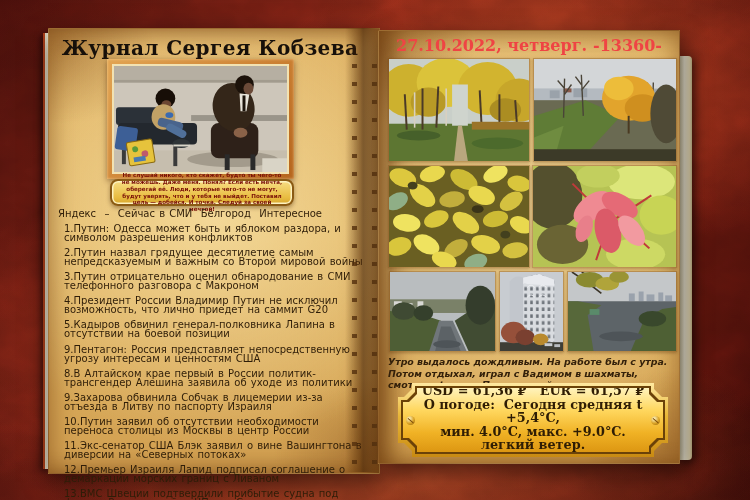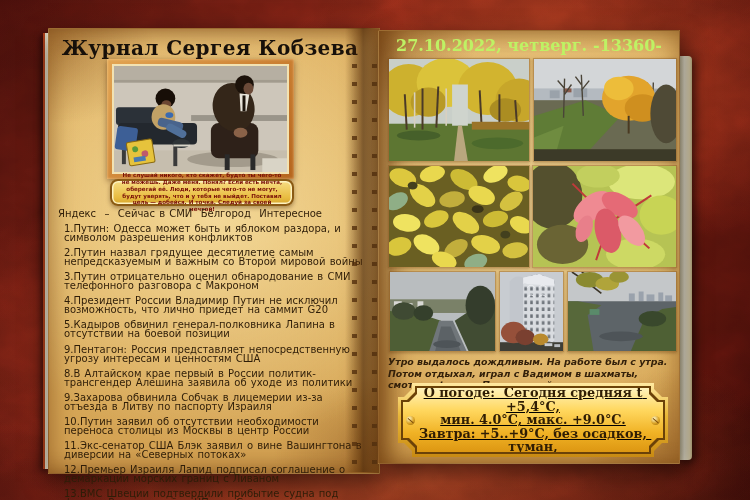--- a/index.html
+++ b/index.html
@@ -55,21 +55,21 @@
     display:flex;align-items:center;justify-content:center;padding:1px 9px;}
   .quote-text{font-size:5.6px;line-height:1.2;font-weight:bold;color:#7a1008;text-align:center;}
   .news{position:absolute;left:58px;top:209px;width:314px;
     font-size:10px;line-height:9.05px;color:#2e1d08;word-spacing:1px;}
   .news .hdr{white-space:pre-wrap;margin-bottom:1px;}
   .news .item{margin:6px;}
   
   .rp-head{position:absolute;left:396px;top:36px;width:266px;display:flex;
     justify-content:space-between;align-items:baseline;
     font-family:"DejaVu Serif","Liberation Serif",serif;font-weight:bold;
-    font-size:16px;color:#bef264;}
+    font-size:16px;color:#ef4444;}
   .ph{position:absolute;border:1px solid rgba(120,70,20,.4);box-sizing:border-box;
     box-shadow:0 1px 3px rgba(70,35,0,.35);overflow:hidden;}
   .ph svg{display:block;}
   .pA{left:388px;top:58px;width:142px;height:104px;}
   .pB{left:533px;top:58px;width:144px;height:104px;}
   .pC{left:388px;top:165px;width:142px;height:103px;}
   .pD{left:532px;top:165px;width:145px;height:103px;}
   .pE{left:389px;top:271px;width:107px;height:81px;}
   .pF{left:499px;top:271px;width:65px;height:81px;}
   .pG{left:567px;top:271px;width:110px;height:81px;}
@@ -80,21 +80,21 @@
       calc(100% - 14px) 0,calc(100% - 14px) 6px,calc(100% - 6px) 14px,100% 14px,
       100% calc(100% - 14px),calc(100% - 6px) calc(100% - 14px),
       calc(100% - 14px) calc(100% - 6px),calc(100% - 14px) 100%,
       14px 100%,14px calc(100% - 6px),6px calc(100% - 14px),0 calc(100% - 14px));}
   .plaque{position:absolute;left:398px;top:383px;width:270px;height:74px;
     background:linear-gradient(180deg,#ffe9a0,#e8b637 45%,#c88a12);
     filter:drop-shadow(0 3px 4px rgba(60,30,0,.5));}
   .plaque .line{position:absolute;inset:3px;background:#6b4208;}
   .plaque .face{position:absolute;inset:5px;
     background:linear-gradient(180deg,#fff3bc 0%,#ffd75e 35%,#f0b225 70%,#dd9712 100%);
-    display:flex;flex-direction:column;justify-content:center;text-align:center;text-decoration:underline;}
+    display:flex;flex-direction:column;justify-content:flex-end;text-align:center;}
   .plaque .face div{font-family:"DejaVu Serif","Liberation Serif",serif;font-weight:bold;
     font-size:12.8px;line-height:13.6px;color:#2f1d04;white-space:pre-wrap;}
   .screw{position:absolute;top:33px;width:9px;height:9px;border-radius:50%;
     background:radial-gradient(circle at 35% 30%,#fff8c8,#d9a226 55%,#8a5a08);}
   .screw::after{content:"";position:absolute;left:1px;top:4px;width:7px;height:1.4px;
     background:#7a4a08;transform:rotate(40deg);}
   .screw.sl{left:8px;} .screw.sr{right:8px;}
   
   .watermark{position:absolute;left:25px;top:462px;font-size:21px;font-weight:bold;
     color:#d4d6dc;opacity:.85;letter-spacing:1px;}
@@ -389,20 +389,19 @@
   </div>
 
   <div class="diary-note">Утро выдалось дождливым. На работе был с утра. Потом отдыхал, играл с Вадимом в шахматы, смотрел фильм «Подсудимый».</div>
 
   <div class="plaque plq-notch">
     <div class="line plq-notch"></div>
     <div class="face plq-notch">
       <div>USD = 61,36 ₽   EUR = 61,57 ₽</div>
       <div>О погоде:  Сегодня средняя t +5,4°C,</div>
       <div>мин. 4.0°C, макс. +9.0°C.</div>
-      <div>Завтра: +5..+9°C, без осадков, туман,</div>
       <div>легкий ветер.</div>
     </div>
     <div class="screw sl"></div>
     <div class="screw sr"></div>
   </div>
 
 </div>
 
 </body></html>

